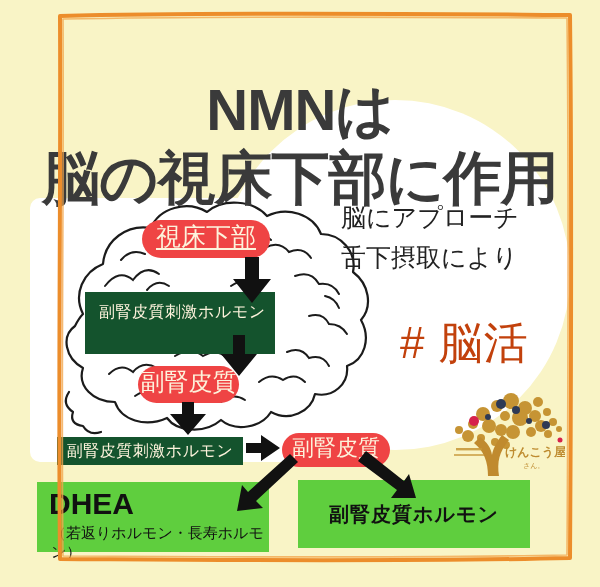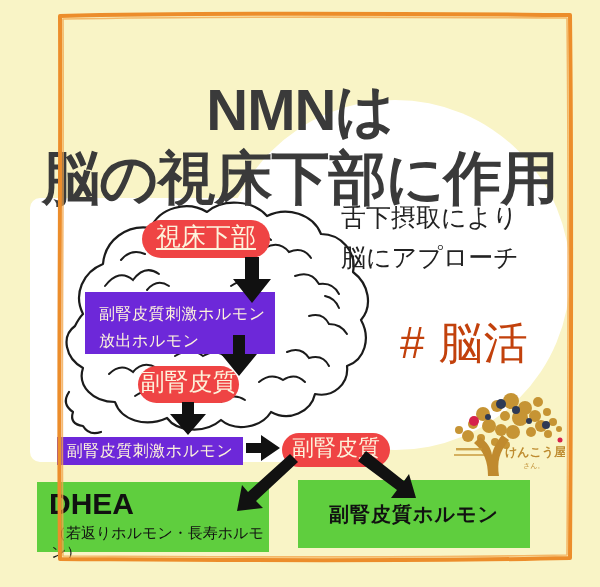--- a/index.html
+++ b/index.html
@@ -47,22 +47,22 @@
     position:absolute;background:#ef4444;color:#fdf3dc;z-index:4;
     font-family:"Liberation Serif","DejaVu Serif",serif;
     display:flex;align-items:flex-start;justify-content:center;
   }
   .pill1{left:142px;top:220px;width:128px;height:38px;border-radius:19px;font-size:25px;}
   .pill1 span{text-decoration:underline;text-underline-offset:3px;}
   .pill2{left:138px;top:366px;width:101px;height:37px;border-radius:19px;font-size:24px;}
   .pill3{left:282px;top:433px;width:108px;height:34px;border-radius:17px;font-size:22px;}
 
   .goldbox{
-    position:absolute;background:#6d28d9;color:#fdf3dc;z-index:4;
-    font-family:Liberation Sans, sans-serif;letter-spacing:.5px;
+    position:absolute;background:#14532d;color:#fdf3dc;z-index:4;
+    font-family:Liberation Mono, monospace;letter-spacing:.5px;
   }
   .box-crh{left:85px;top:292px;width:190px;height:62px;font-size:16px;line-height:27px;padding:8px 0 0 14px;box-sizing:border-box;}
   .bar-acth{left:57px;top:437px;width:186px;height:28px;font-size:16px;display:flex;align-items:center;justify-content:center;}
 
   .greenbox{position:absolute;background:#5fce3e;z-index:4;color:#111;}
   .green-dhea{left:37px;top:482px;width:232px;height:70px;box-sizing:border-box;padding:5px 0 0 12px;}
   .green-dhea .dhea{font-size:30px;font-weight:900;letter-spacing:0;}
   .green-dhea .sub{font-family:"Liberation Serif","DejaVu Serif",serif;font-size:15px;margin-top:3px;margin-left:2px;}
   .green-cort{left:298px;top:480px;width:232px;height:68px;display:flex;align-items:center;justify-content:center;
     font-size:20px;font-weight:900;letter-spacing:1px;}
@@ -111,32 +111,31 @@
       <path d="M300,100 q10,2 14,12"></path>
     </g>
   </svg>
 
   <div class="title">
     <div class="line1">NMNは</div>
     <div class="line2">脳の視床下部に作用</div>
   </div>
 
   <div class="note">
+    <div>脳にアプローチ</div>
     <div>舌下摂取により</div>
-    <div>脳にアプローチ</div>
   </div>
   <div class="hashtag"># 脳活</div>
 
   <div class="pill pill1">
     <span>視床下部</span>
   </div>
 
   <div class="goldbox box-crh">
     <div>副腎皮質刺激ホルモン</div>
-    <div>放出ホルモン</div>
   </div>
 
   <div class="pill pill2">
     <span>副腎皮質</span>
   </div>
 
   <div class="goldbox bar-acth">
     <span>副腎皮質刺激ホルモン</span>
   </div>
 

